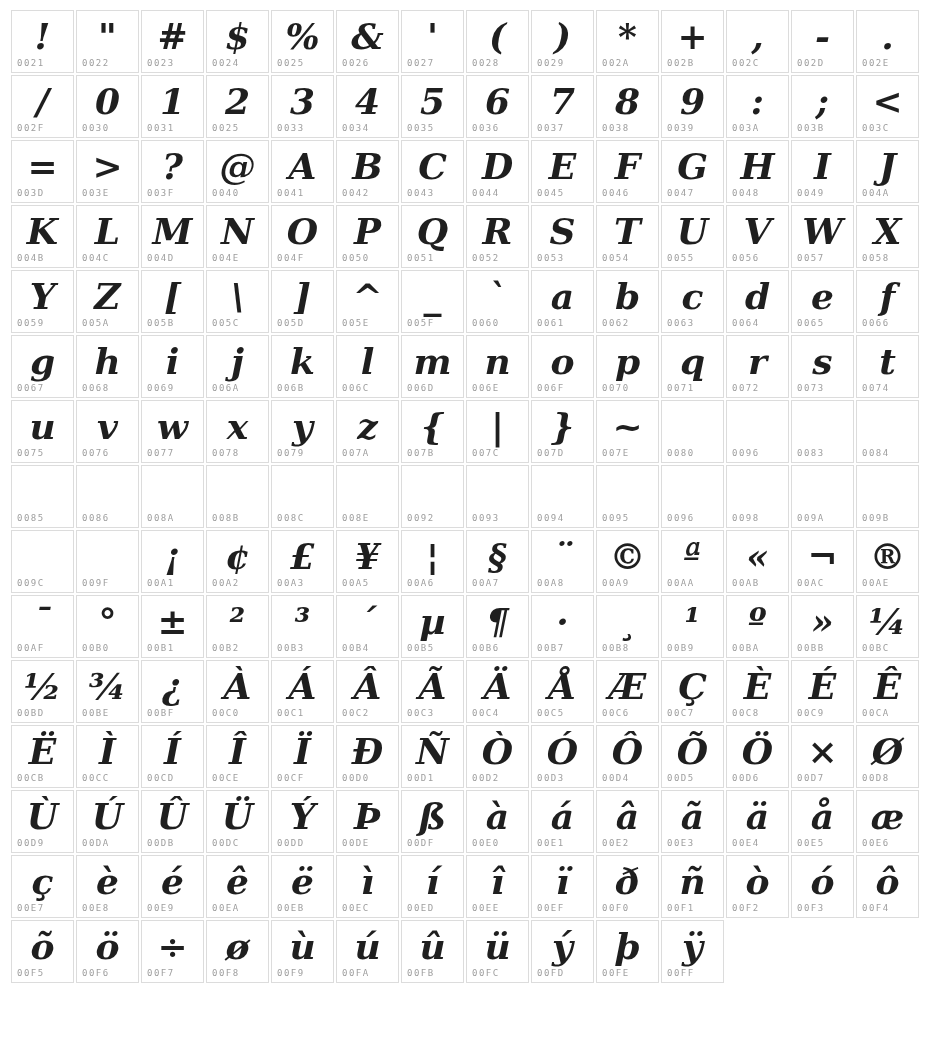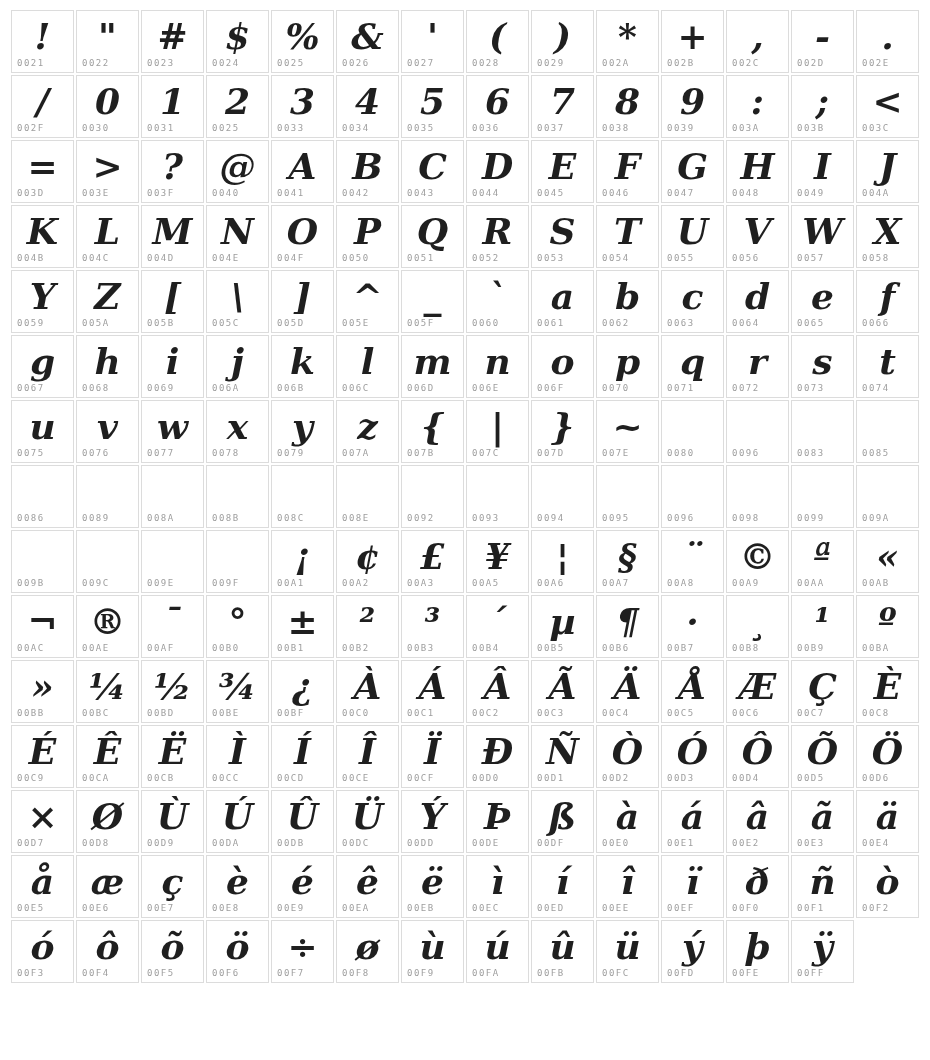--- a/index.html
+++ b/index.html
@@ -433,32 +433,32 @@
     <div class="cell">
       <div class="glyph"></div>
       <div class="code">0096</div>
     </div>
     <div class="cell">
       <div class="glyph"></div>
       <div class="code">0083</div>
     </div>
     <div class="cell">
       <div class="glyph"></div>
+      <div class="code">0084</div>
+    </div>
+    <div class="cell">
+      <div class="glyph"></div>
       <div class="code">0085</div>
     </div>
     <div class="cell">
       <div class="glyph"></div>
       <div class="code">0086</div>
     </div>
     <div class="cell">
       <div class="glyph"></div>
-      <div class="code">0089</div>
-    </div>
-    <div class="cell">
-      <div class="glyph"></div>
       <div class="code">008A</div>
     </div>
     <div class="cell">
       <div class="glyph"></div>
       <div class="code">008B</div>
     </div>
     <div class="cell">
       <div class="glyph"></div>
       <div class="code">008C</div>
     </div>
@@ -485,37 +485,29 @@
     <div class="cell">
       <div class="glyph"></div>
       <div class="code">0096</div>
     </div>
     <div class="cell">
       <div class="glyph"></div>
       <div class="code">0098</div>
     </div>
     <div class="cell">
       <div class="glyph"></div>
-      <div class="code">0099</div>
-    </div>
-    <div class="cell">
-      <div class="glyph"></div>
       <div class="code">009A</div>
     </div>
     <div class="cell">
       <div class="glyph"></div>
       <div class="code">009B</div>
     </div>
     <div class="cell">
       <div class="glyph"></div>
       <div class="code">009C</div>
-    </div>
-    <div class="cell">
-      <div class="glyph"></div>
-      <div class="code">009E</div>
     </div>
     <div class="cell">
       <div class="glyph"></div>
       <div class="code">009F</div>
     </div>
     <div class="cell">
       <div class="glyph">¡</div>
       <div class="code">00A1</div>
     </div>
     <div class="cell">

